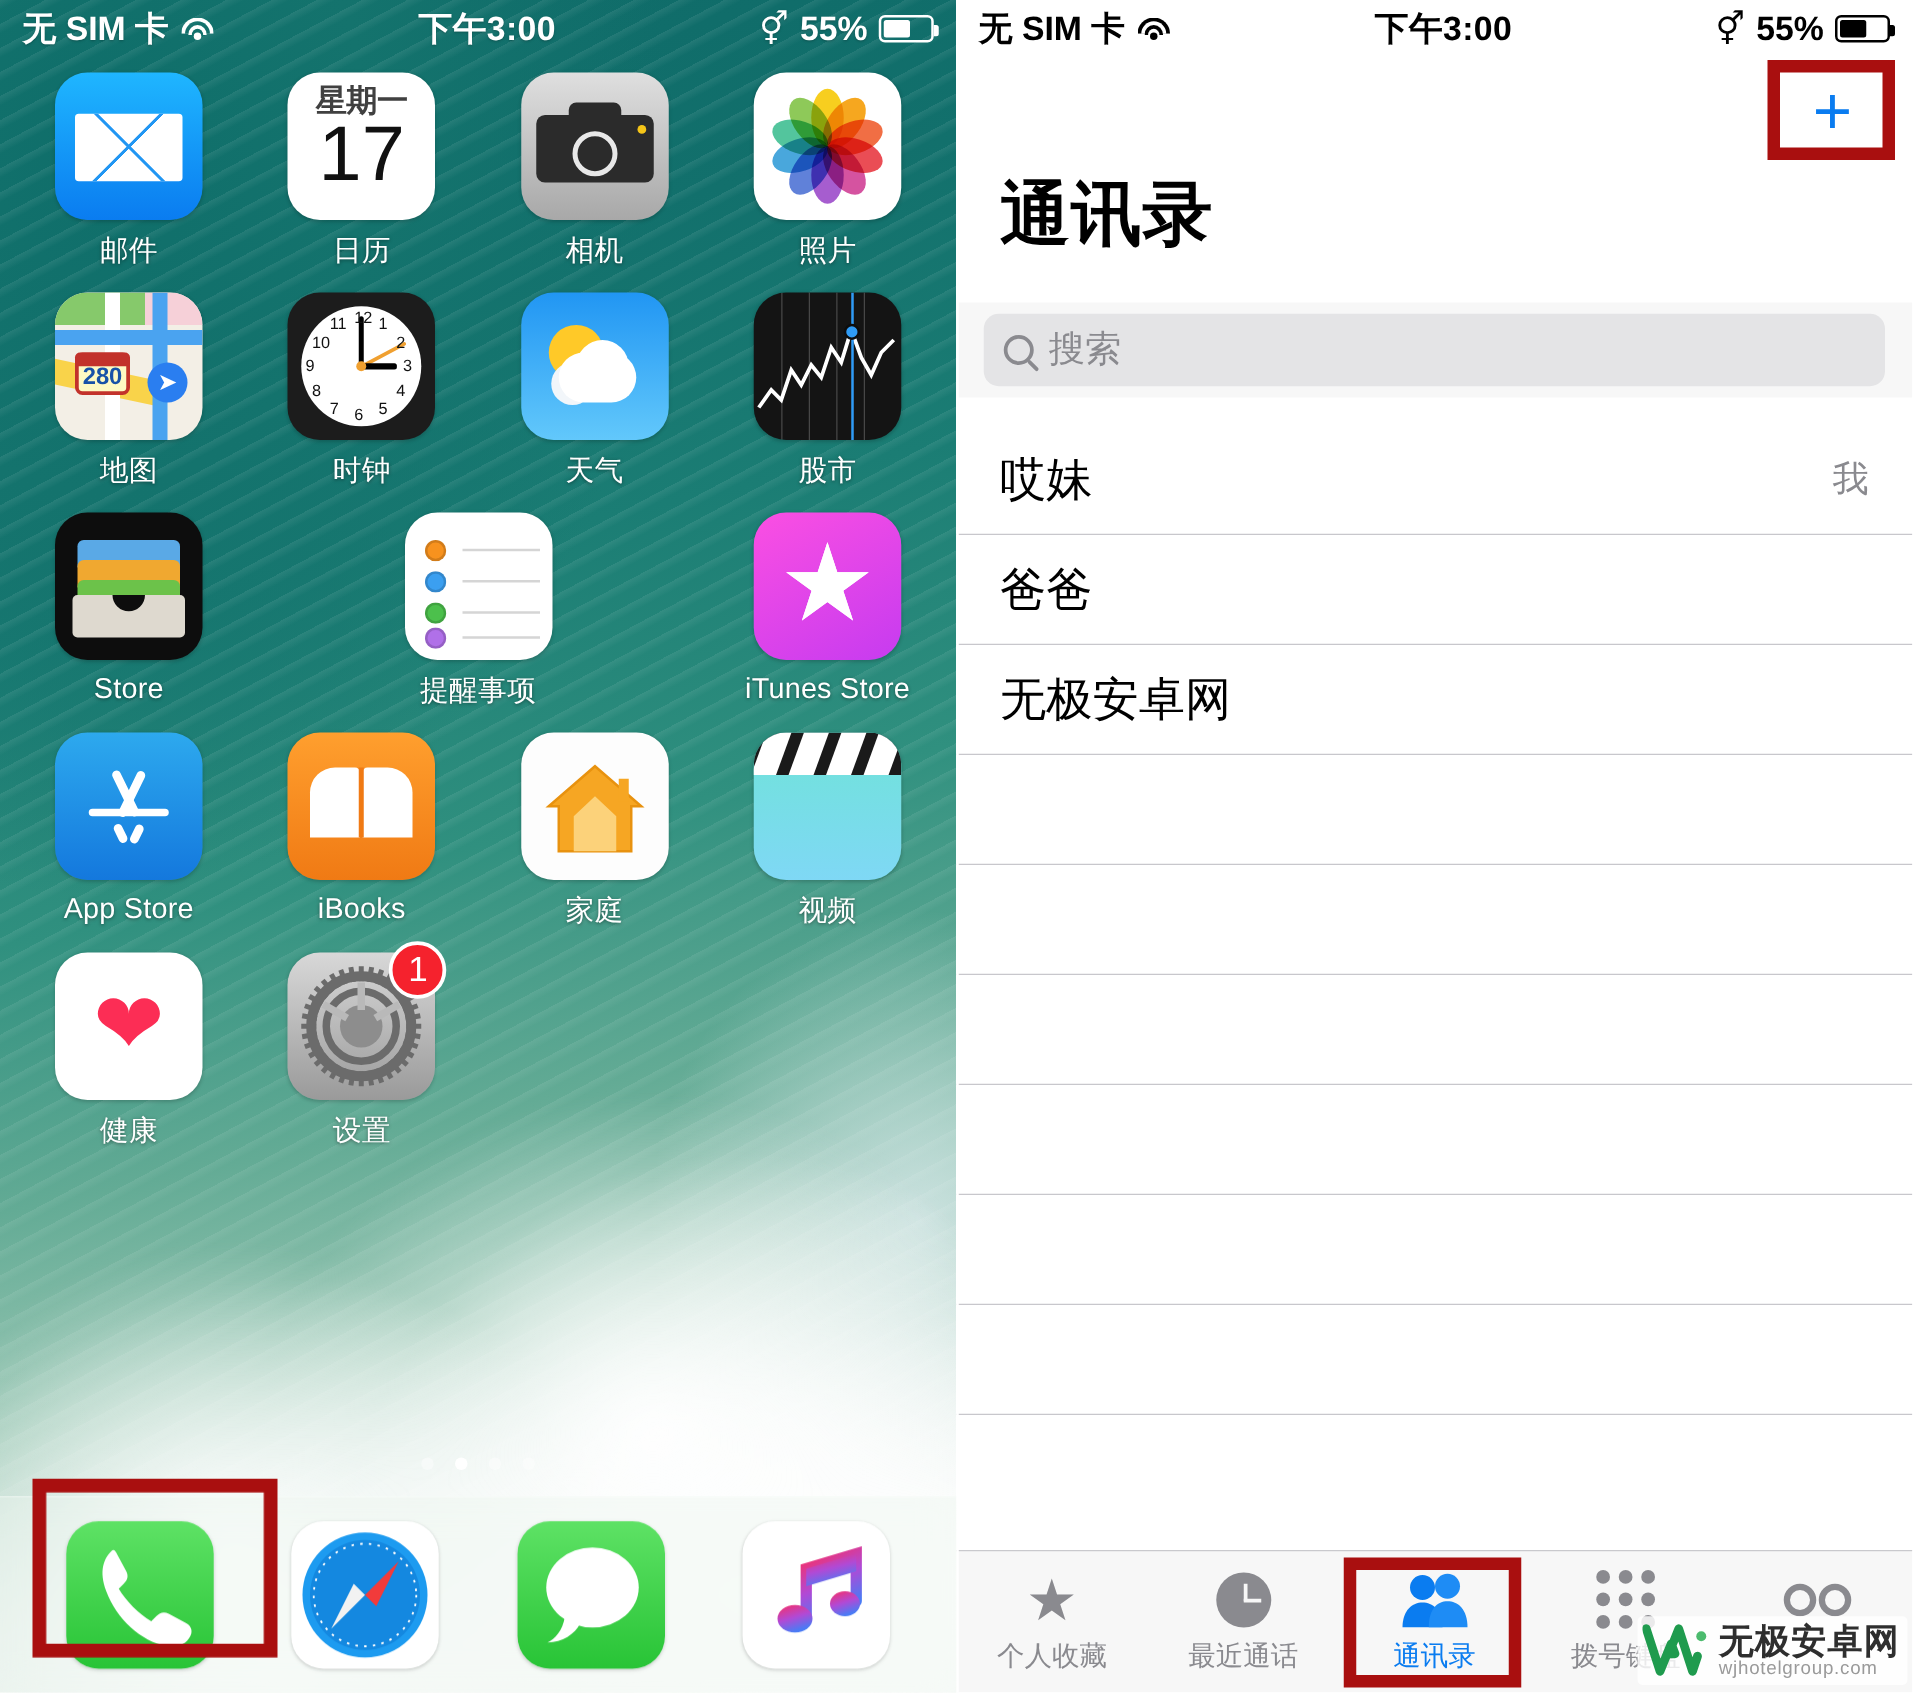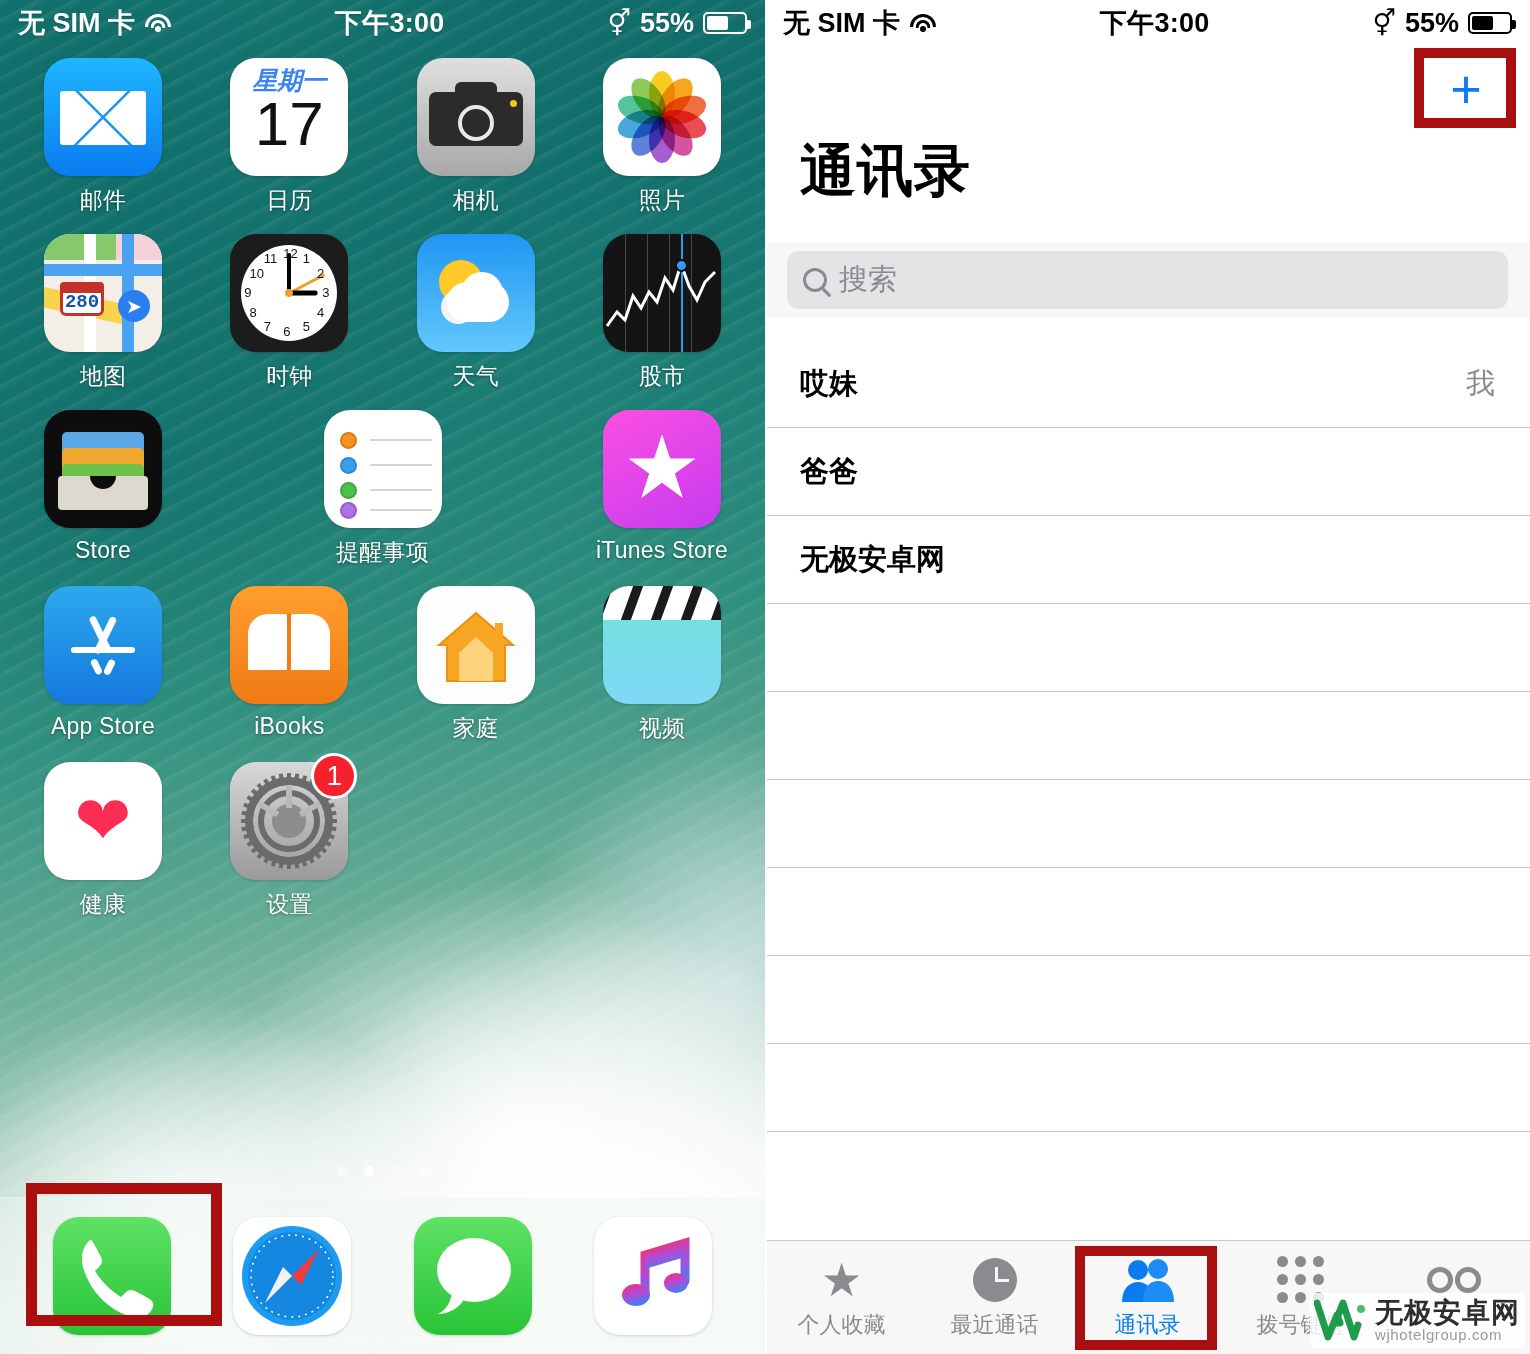--- a/index.html
+++ b/index.html
@@ -59,41 +59,41 @@
       font-size:28px; font-weight:400; display:flex; align-items:center; justify-content:center; z-index:9; }
   .iwrap { position:relative; width:118px; height:118px; }
 
   
   .ic-mail { background:linear-gradient(180deg,#1fb6ff,#0a7cf0); }
   .ic-mail .env { position:absolute; left:16px; top:33px; width:86px; height:54px; background:#fff; border-radius:3px; }
   .ic-mail .env::before { content:''; position:absolute; left:0; top:0; width:86px; height:54px;
       background:linear-gradient(135deg,transparent 48%,#2196f3 48.6%,#2196f3 50.5%,transparent 51%),
                  linear-gradient(225deg,transparent 48%,#2196f3 48.6%,#2196f3 50.5%,transparent 51%); }
   .ic-cal { background:#fff; }
-  .ic-cal .cday { color:#3b82f6; font-size:25px; font-weight:700; text-align:center; margin-top:6px; letter-spacing:-.5px;font-style:italic; }
+  .ic-cal .cday { color:#404040; font-size:25px; font-weight:700; text-align:center; margin-top:6px; letter-spacing:-.5px; }
   .ic-cal .cnum { color:#111; font-size:62px; text-align:center; line-height:.95; font-weight:300; margin-top:-2px;}
   .ic-photos { background:#fff; }
   .ic-photos .flower { position:absolute; left:50%; top:50%; width:96px; height:96px; transform:translate(-50%,-50%); }
   .ic-photos .pet { position:absolute; left:50%; top:50%; width:26px; height:46px; border-radius:50%;
       transform-origin:50% 100%; opacity:.88; margin-left:-13px; margin-top:-46px; mix-blend-mode:multiply; }
   .ic-cam { background:linear-gradient(180deg,#dfdfdf,#a8a8a8); }
   .ic-cam .body { position:absolute; left:12px; top:34px; width:94px; height:54px; background:#2b2b2b; border-radius:7px; }
   .ic-cam .hump { position:absolute; left:38px; top:24px; width:42px; height:16px; background:#2b2b2b; border-radius:6px 6px 0 0; }
   .ic-cam .lens { position:absolute; left:41px; top:47px; width:36px; height:36px; border:4px solid #e8e8e8; border-radius:50%; }
   .ic-cam .dot { position:absolute; right:18px; top:42px; width:7px; height:7px; background:#f5c518; border-radius:50%; }
   .ic-maps { background:#f3efe6; }
   .ic-maps .gr { position:absolute; left:0; top:0; width:72px; height:26px; background:#86c96b; }
   .ic-maps .pk { position:absolute; right:0; top:0; width:46px; height:26px; background:#f6d0d8; }
   .ic-maps .rdv { position:absolute; left:40px; top:0; width:12px; height:118px; background:#fff; }
   .ic-maps .rdb { position:absolute; left:0; top:30px; width:118px; height:12px; background:#4aa3f0; }
   .ic-maps .rdb2{ position:absolute; left:78px; top:0; width:12px; height:118px; background:#4aa3f0; }
   .ic-maps .yel { position:absolute; left:-8px; top:62px; width:98px; height:20px; background:#f9d34a; transform:rotate(12deg); }
   .ic-maps .shield { position:absolute; left:16px; top:48px; width:44px; height:34px;
-      background:#ffffff; border:3px solid #c2322b; border-radius:6px; color:#1852a8; font-size:19px; font-weight:700;
-      display:flex; align-items:flex-end; justify-content:center;font-family:Liberation Mono, monospace; }
+      background:#fef9c3; border:3px solid #c2322b; border-radius:6px; color:#1852a8; font-size:19px; font-weight:700;
+      display:flex; align-items:flex-end; justify-content:center; }
   .ic-maps .shield::before { content:''; position:absolute; left:-3px; top:-3px; right:-3px; height:11px; background:#c2322b; border-radius:4px 4px 0 0;}
   .ic-maps .nav { position:absolute; right:12px; top:56px; width:32px; height:32px; background:#2a7ef0; border-radius:50%;
       display:flex; align-items:center; justify-content:center; color:#fff; font-size:19px; }
   .ic-clock { background:#1c1c1c; }
   .ic-clock .face { position:absolute; left:11px; top:11px; width:96px; height:96px; background:#fff; border-radius:50%; }
   .ic-clock .hh, .ic-clock .mh, .ic-clock .sh { position:absolute; left:50%; bottom:50%; transform-origin:50% 100%; border-radius:2px; }
   .ic-clock .hh { width:5px; height:28px; background:#000; margin-left:-2.5px; transform:rotate(90deg); }
   .ic-clock .mh { width:4px; height:40px; background:#000; margin-left:-2px; transform:rotate(0deg); }
   .ic-clock .sh { width:2.5px; height:40px; background:#f0a030; margin-left:-1.25px; transform:rotate(62deg); }
   .ic-clock .pin{ position:absolute; left:50%; top:50%; width:8px; height:8px; background:#f0a030; border-radius:50%; transform:translate(-50%,-50%); }
@@ -173,21 +173,21 @@
       padding:0 22px; display:flex; align-items:center; }
   .searchbar { width:100%; height:58px; background:#e4e4e6; border-radius:12px;
       display:flex; align-items:center; padding:0 16px; gap:12px; }
   .mag { width:24px; height:24px; border:3px solid #8a8a8f; border-radius:50%; position:relative; flex:0 0 auto; }
   .mag::after { content:''; position:absolute; right:-8px; bottom:-5px; width:11px; height:3px; background:#8a8a8f;
       transform:rotate(45deg); border-radius:2px; }
   .search-ph { color:#8a8a8f; font-size:29px; }
   .clist { position:absolute; top:340px; left:0; right:0; bottom:114px; background:#fff; }
   .crow { height:88px; display:flex; align-items:center; justify-content:space-between;
       padding:0 35px; border-bottom:1.5px solid #c8c7cc; }
-  .crow .cname { font-size:29px; color:#000;font-weight:bold; }
+  .crow .cname { font-size:37px; color:#000; }
   .crow .cme { font-size:29px; color:#8a8a8f; }
   .crow.empty { }
   .tabbar { position:absolute; left:0; right:0; bottom:0; height:114px; background:#f7f7f7;
       border-top:1.5px solid #c9c9cd; display:flex; }
   .tab { flex:1; display:flex; flex-direction:column; align-items:center; justify-content:center; gap:6px;
       color:#8a8a8f; position:relative; }
   .tab .tlabel { font-size:22px; }
   .tab.active { color:#0a7cf0; }
   .ticon { height:48px; display:flex; align-items:center; justify-content:center; }
   .hl-tab { left:1075px; bottom:4px; width:142px; height:104px; border-width:10px; }

